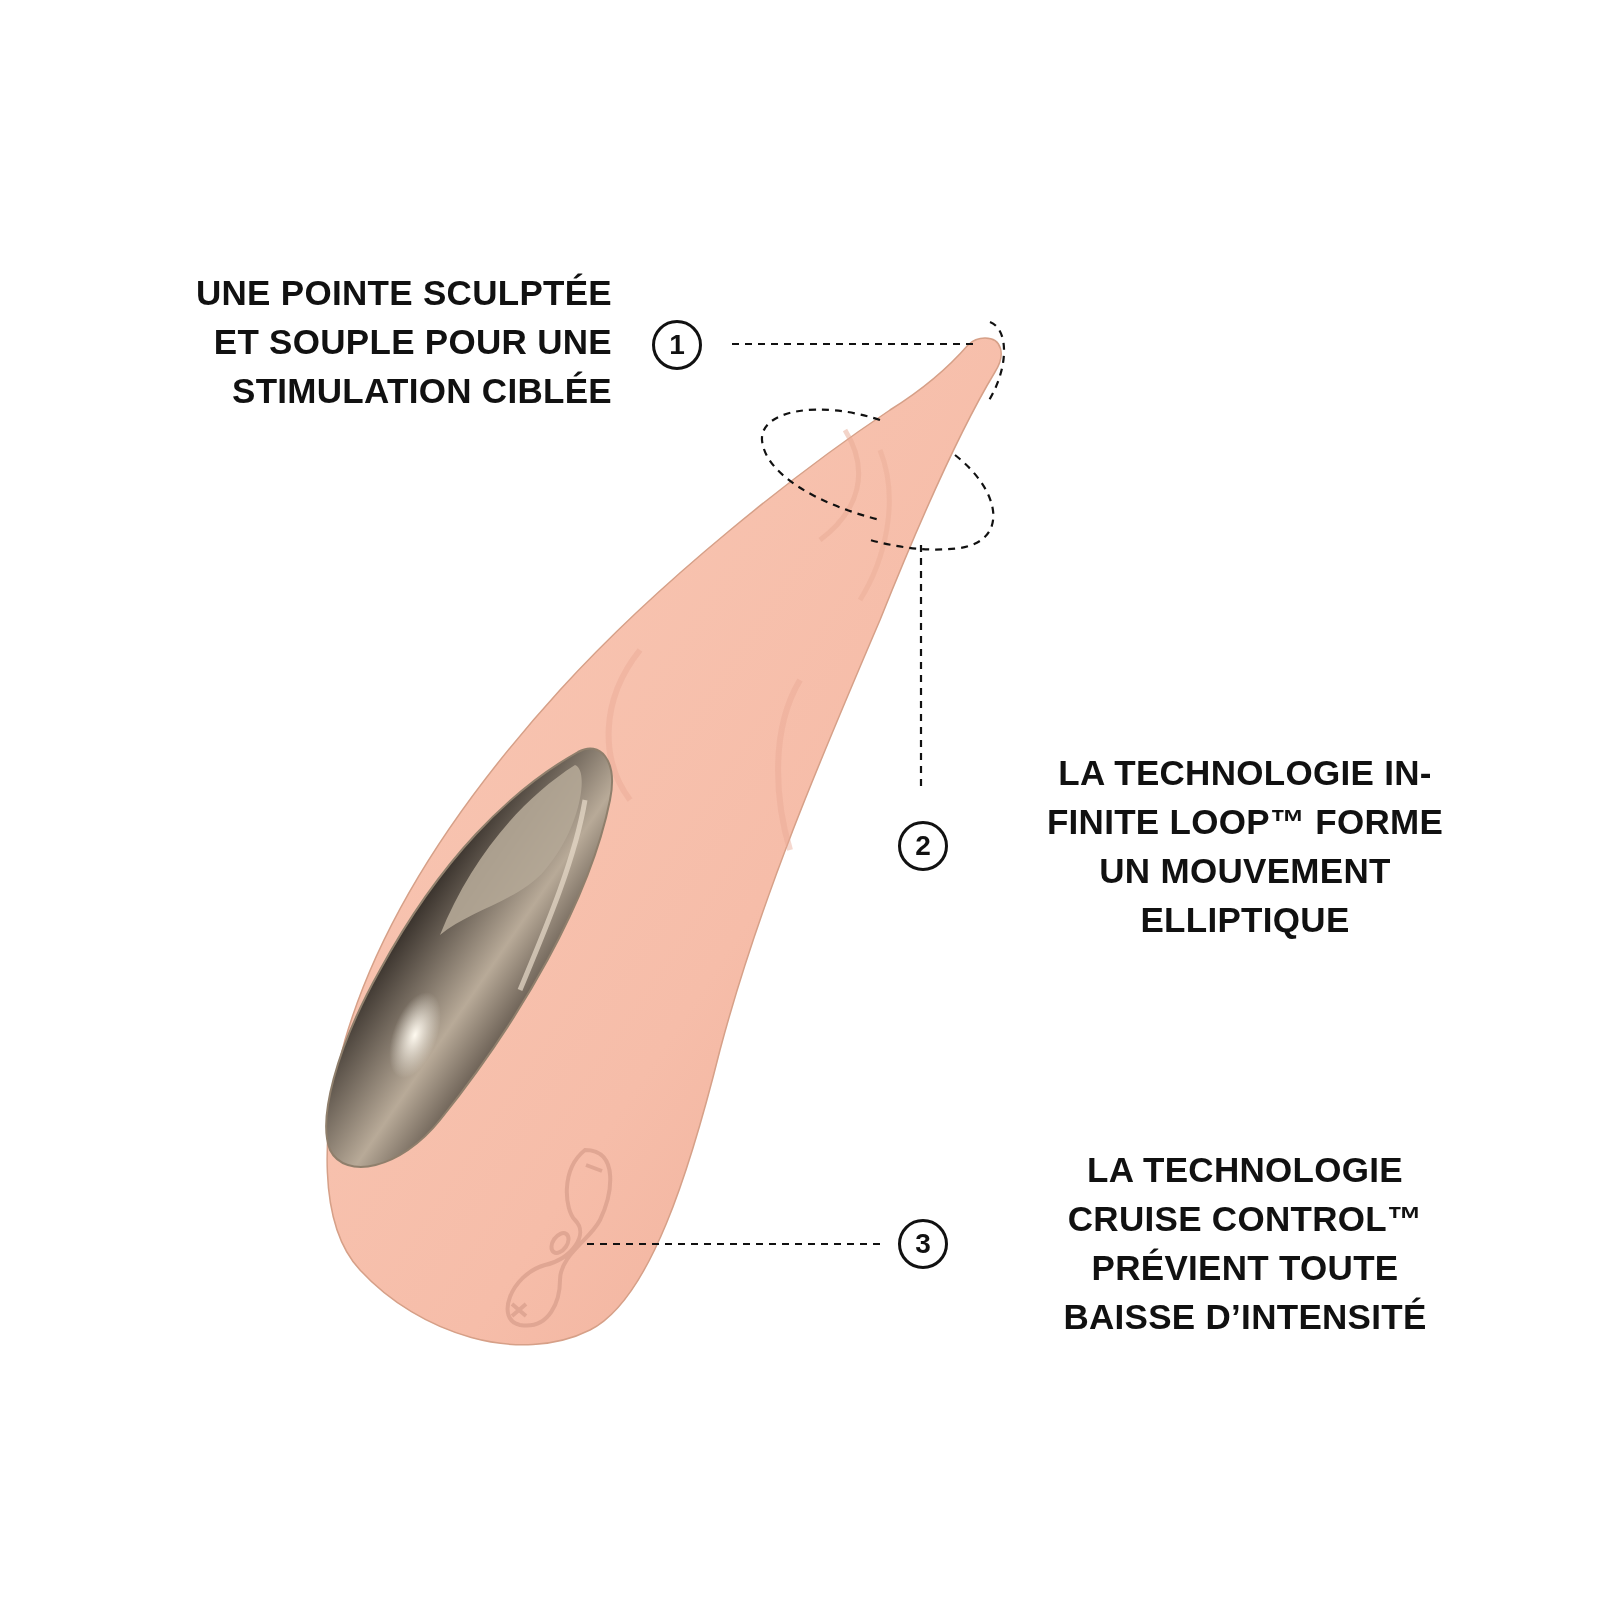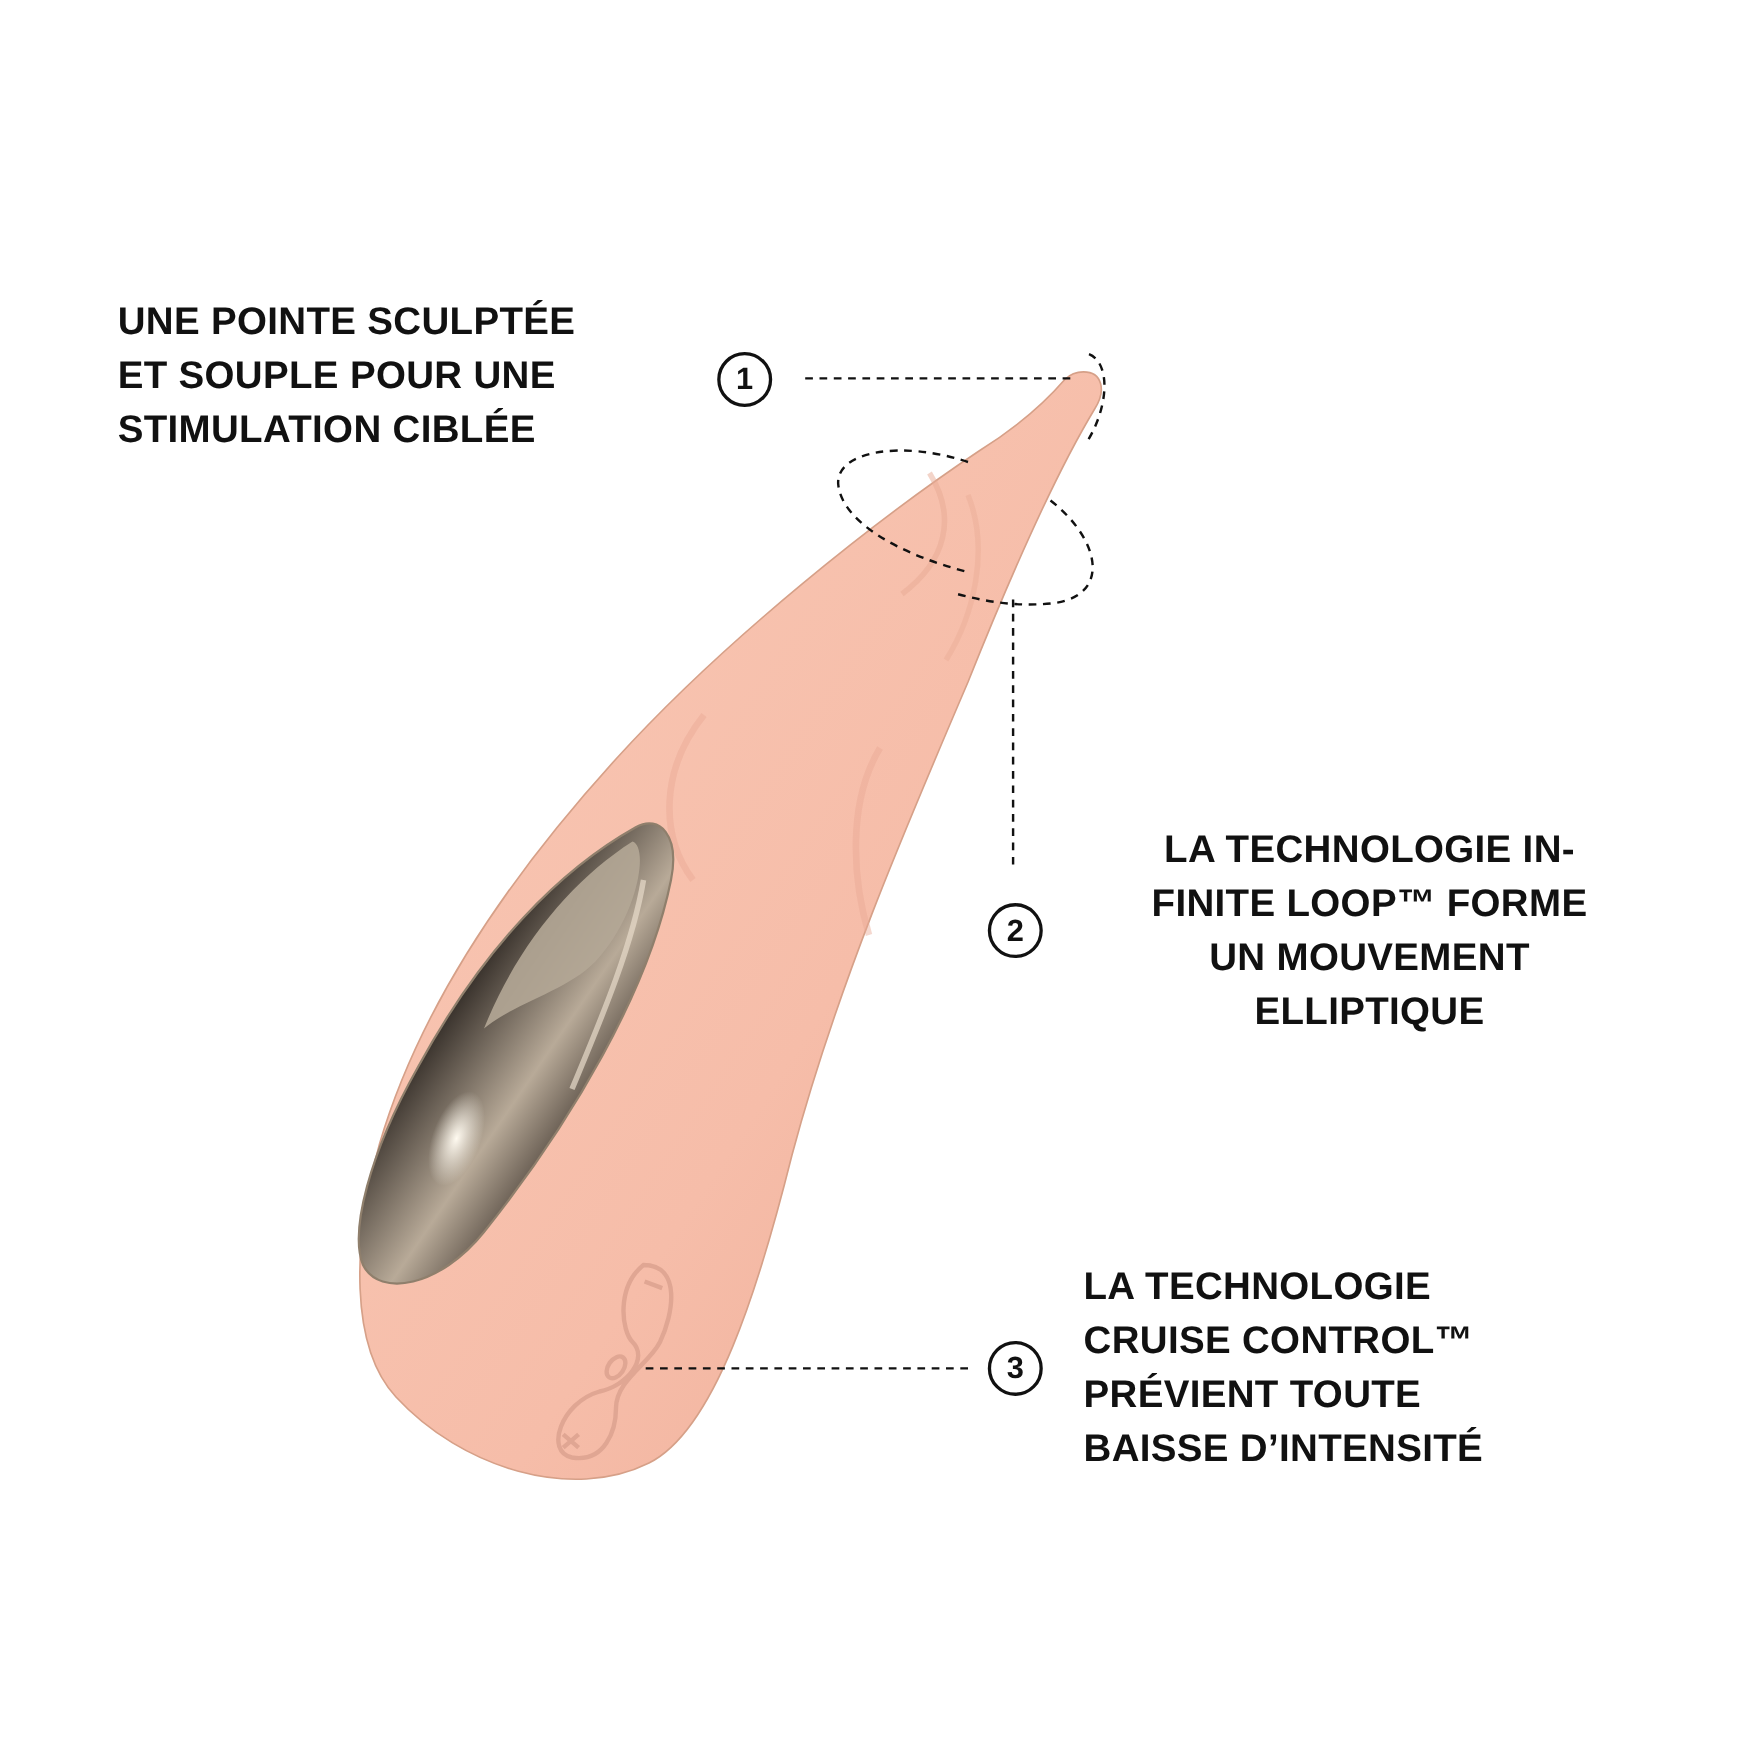--- a/index.html
+++ b/index.html
@@ -1,20 +1,20 @@
 <!DOCTYPE html>
 <html><head>
 <meta charset="utf-8">
 <style>
   html, body { margin: 0; padding: 0; background: #ffffff; }
   .canvas { position: relative; width: 1600px; height: 1600px; overflow: hidden; background: #fff; }
   .caption { position: absolute; font-family: "Liberation Sans", sans-serif; font-weight: 700; font-size: 35px; line-height: 49px; color: #111; letter-spacing: 0.3px; white-space: pre-line; }
-  .cap1 { left: 107px; top: 268px; width: 520px; text-align: left; }
+  .cap1 { left: 92px; top: 268px; width: 520px; text-align: right; }
   .cap2 { left: 985px; top: 748px; width: 520px; text-align: center; }
-  .cap3 { left: 985px; top: 1145px; width: 520px; text-align: left; }
+  .cap3 { left: 985px; top: 1145px; width: 520px; text-align: center; }
   .badge { position: absolute; width: 50px; height: 50px; border: 3px solid #111; border-radius: 50%; box-sizing: border-box; display: flex; align-items: center; justify-content: center; font-family: "Liberation Sans", sans-serif; font-weight: 700; font-size: 28px; color: #111; background: #fff; }
   .b1 { left: 652px; top: 320px; }
   .b2 { left: 898px; top: 821px; }
   .b3 { left: 898px; top: 1219px; }
   svg.art { position: absolute; left: 0; top: 0; }
 </style>
 </head>
 <body>
 
 <div class="canvas">

